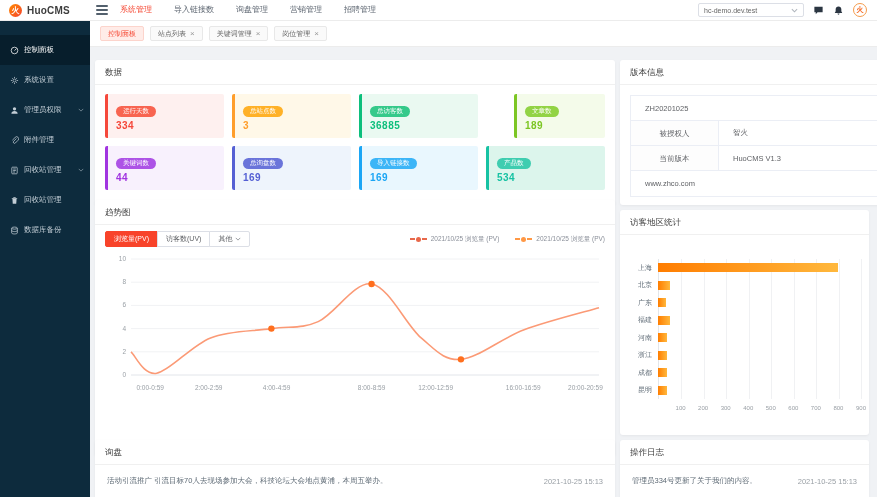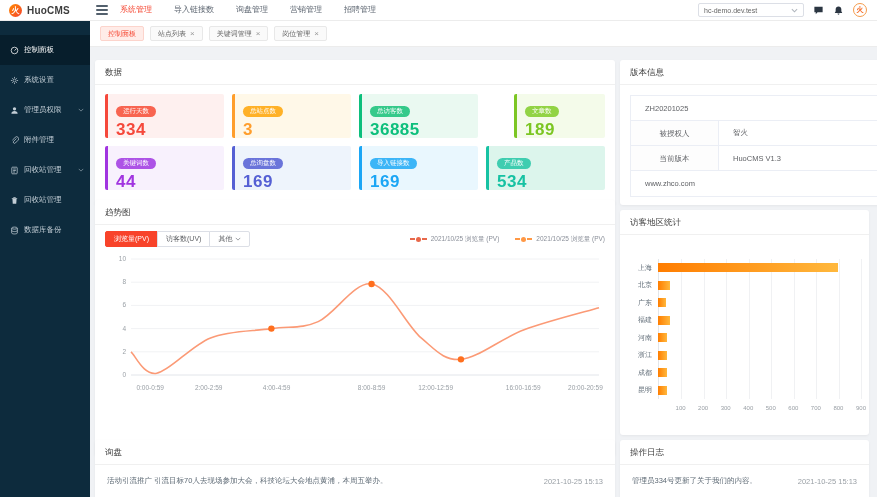--- a/index.html
+++ b/index.html
@@ -50,21 +50,21 @@
   .p-version { left:530px; top:13px;  width:273px; height:145px; }
   .p-trend   { left:5px;   top:153px; width:520px; height:256px; }
   .p-region  { left:530px; top:163px; width:249px; height:225px; }
   .p-inquiry { left:5px;   top:393px; width:520px; height:92px; }
   .p-oplog   { left:530px; top:393px; width:249px; height:92px; }
 
   
   .cards { display:grid; grid-template-columns:repeat(4,1fr); gap:8px; padding:9px 10px; }
   .card { height:44px; border-radius:2px; padding:5px 8px; border-left:3px solid; }
   .badge { display:inline-block; color:#fff; font-size:6.5px; line-height:1; padding:2.5px 7px; border-radius:8px; }
-  .card .num { font-size:17px; font-weight:bold; margin-top:3px; letter-spacing:.5px; }
+  .card .num { font-size:10px; font-weight:bold; margin-top:3px; letter-spacing:.5px; }
 
   
   .vtable { margin:10px; border:1px solid #ebeef5; font-size:7.5px; color:#606266; }
   .vrow { display:flex; align-items:center; height:25px; border-bottom:1px solid #ebeef5; }
   .vrow:last-child { border-bottom:none; }
   .vlabel { width:88px; text-align:center; flex:none; border-right:1px solid #ebeef5; line-height:25px; align-self:stretch; background:#fdfdfd; }
   .vvalue { padding-left:14px; }
 
   
   .controls { display:flex; align-items:center; padding:6px 10px 2px 10px; }

